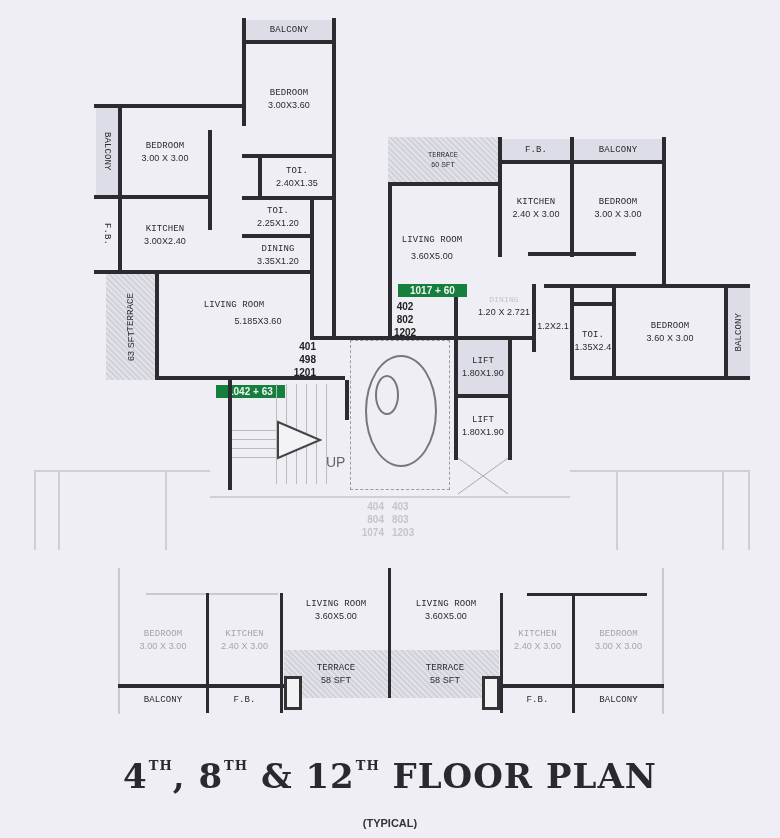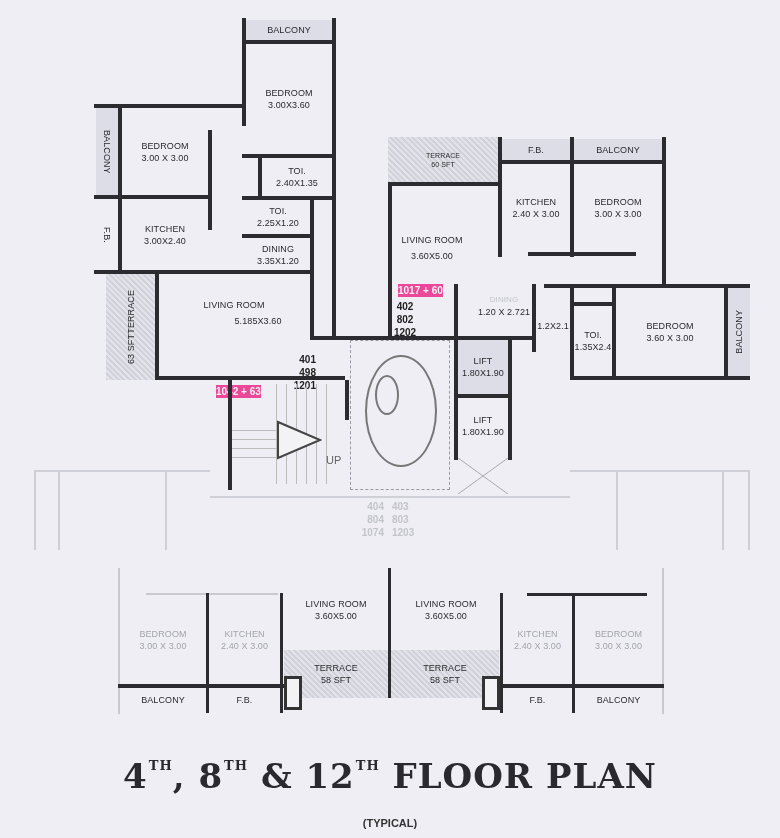--- a/index.html
+++ b/index.html
@@ -8,32 +8,32 @@
     background:#eeeef4;
     font-family:"Liberation Sans", sans-serif;
     color:#2a2a2e;
   }
   .plan { position:absolute; left:0; top:0; width:780px; height:838px; }
   .room {
     position:absolute; box-sizing:border-box;
     display:flex; flex-direction:column; align-items:center; justify-content:center;
     text-align:center; font-size:9px; line-height:12px; letter-spacing:0.1px;
   }
-  .room .nm { display:block; }
+  .room .nm { display:block;font-family:Liberation Mono, monospace; }
   .room .dm { display:block;text-align:center; }
   .wall { position:absolute; background:#2b2b30; }
   .wall.faint { background:#c9c9d2; }
   .balc { background:#dcdde6; }
   .terr { background:repeating-linear-gradient(45deg,#d2d2da 0 2px,#e2e2ea 2px 4px); }
   .vert { writing-mode:vertical-rl; transform:rotate(180deg); }
   .unitlabel {
     position:absolute; font-weight:bold; font-size:10px; line-height:13px; text-align:right; color:#222;
   }
   .areabadge {
-    position:absolute; background:#ec4899; color:#f2f2f2; font-size:10px; padding:1px 0; font-weight:bold;text-align:right;
+    position:absolute; background:#15803d; color:#f2f2f2; font-size:10px; padding:1px 12px; font-weight:bold;text-align:right;
   }
   .faded { color:#c4c4cc; }
   .faded .wall { background:#cfcfd8; }
   .title {
     position:absolute; left:0; width:780px; top:756px; text-align:center;
     font-family:"DejaVu Serif", serif; font-weight:bold; font-size:34px; letter-spacing:1px; color:#2a2a2e;
   }
   .title sup { font-size:13px; vertical-align:18px; margin-left:1px; }
   .subtitle {
     position:absolute; left:0; width:780px; top:817px; text-align:center; font-size:11px; font-weight:bold; color:#333;
@@ -103,21 +103,21 @@
     </div>
     <div class="room terr" style="left:106px;top:274px;width:49px;height:106px;">
       <span class="nm vert">TERRACE</span>
       <span class="dm vert">63 SFT</span>
     </div>
     <div class="room" style="left:159px;top:290px;width:150px;height:46px;">
       <span class="nm">LIVING ROOM</span>
       <span class="dm" style="margin-top:4px;margin-left:48px;">5.185X3.60</span>
     </div>
     <div class="areabadge" style="left:216px;top:345px;margin-top:40px;">1042 + 63</div>
-    <div class="unitlabel" style="left:276px;top:353px;width:40px;">
+    <div class="unitlabel" style="left:276px;top:340px;width:40px;">
       <div>401</div>
       <div>498</div>
       <div>1201</div>
     </div>
   </div>
 
   <div>
     <div class="wall" style="left:388px;top:182px;width:4px;height:156px;"></div>
     <div class="wall" style="left:388px;top:182px;width:112px;height:4px;"></div>
     <div class="wall" style="left:498px;top:137px;width:4px;height:120px;"></div>
@@ -186,21 +186,21 @@
 
   <div>
     <div class="wall" style="left:228px;top:380px;width:4px;height:110px;"></div>
     <div class="wall" style="left:345px;top:380px;width:4px;height:40px;"></div>
     <div style="position:absolute;left:232px;top:384px;width:112px;height:100px;">
       <div style="position:absolute;left:44px;top:0;width:60px;height:100px;background:repeating-linear-gradient(90deg,#bbb 0 1px,transparent 1px 10px);"></div>
       <div style="position:absolute;left:0;top:38px;width:50px;height:36px;background:repeating-linear-gradient(0deg,#bbb 0 1px,transparent 1px 9px);"></div>
       <svg style="position:absolute;left:44px;top:36px;" width="46" height="40">
         <polygon points="2,2 44,20 2,38" fill="#f3f3f6" stroke="#444" stroke-width="2"></polygon>
       </svg>
-      <span style="position:absolute;left:94px;top:70px;font-size:11px;color:#666;">UP</span>
+      <span style="position:absolute;left:94px;top:70px;font-size:14px;color:#666;">UP</span>
     </div>
     <div class="lobby">
       <div class="rose"></div>
       <div class="rose-inner"></div>
     </div>
     <div class="wall" style="left:454px;top:340px;width:4px;height:120px;"></div>
     <div class="wall" style="left:508px;top:340px;width:4px;height:120px;"></div>
     <div class="wall" style="left:454px;top:394px;width:58px;height:4px;"></div>
     <div class="room balc" style="left:458px;top:340px;width:50px;height:54px;">
       <span class="nm">LIFT</span>

